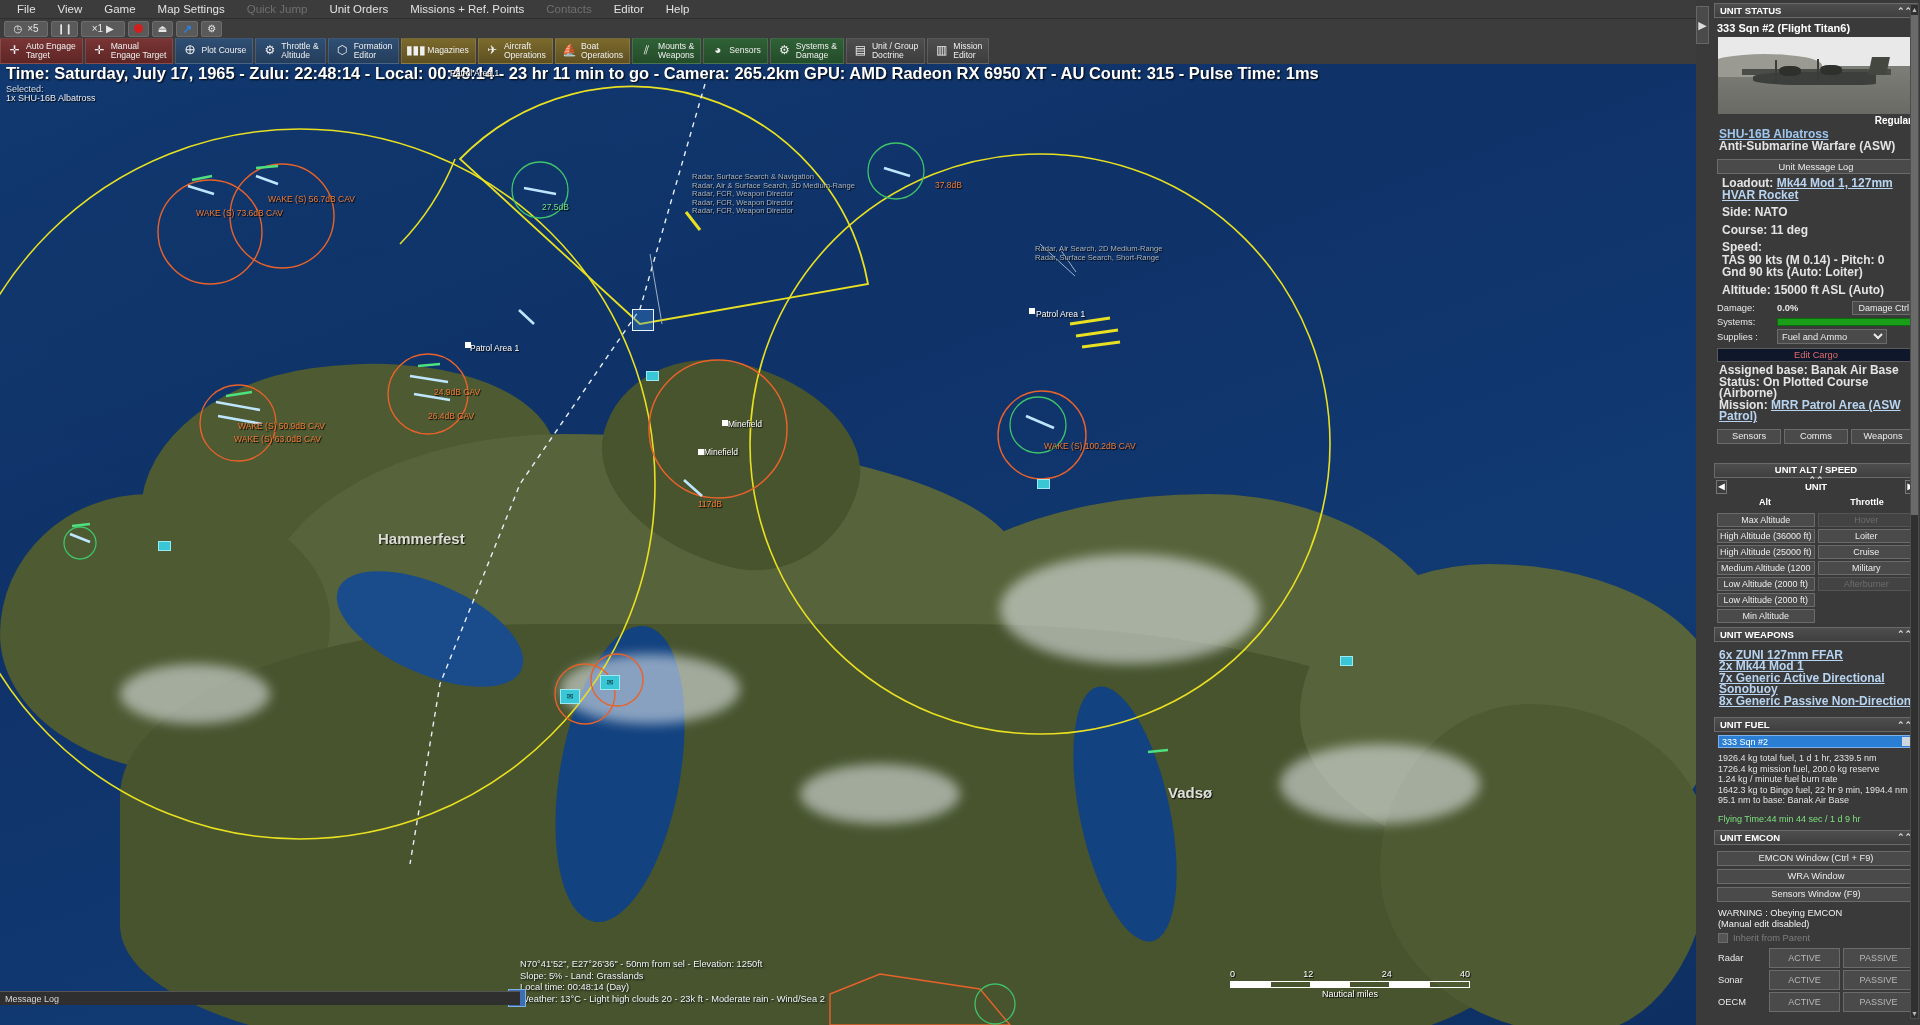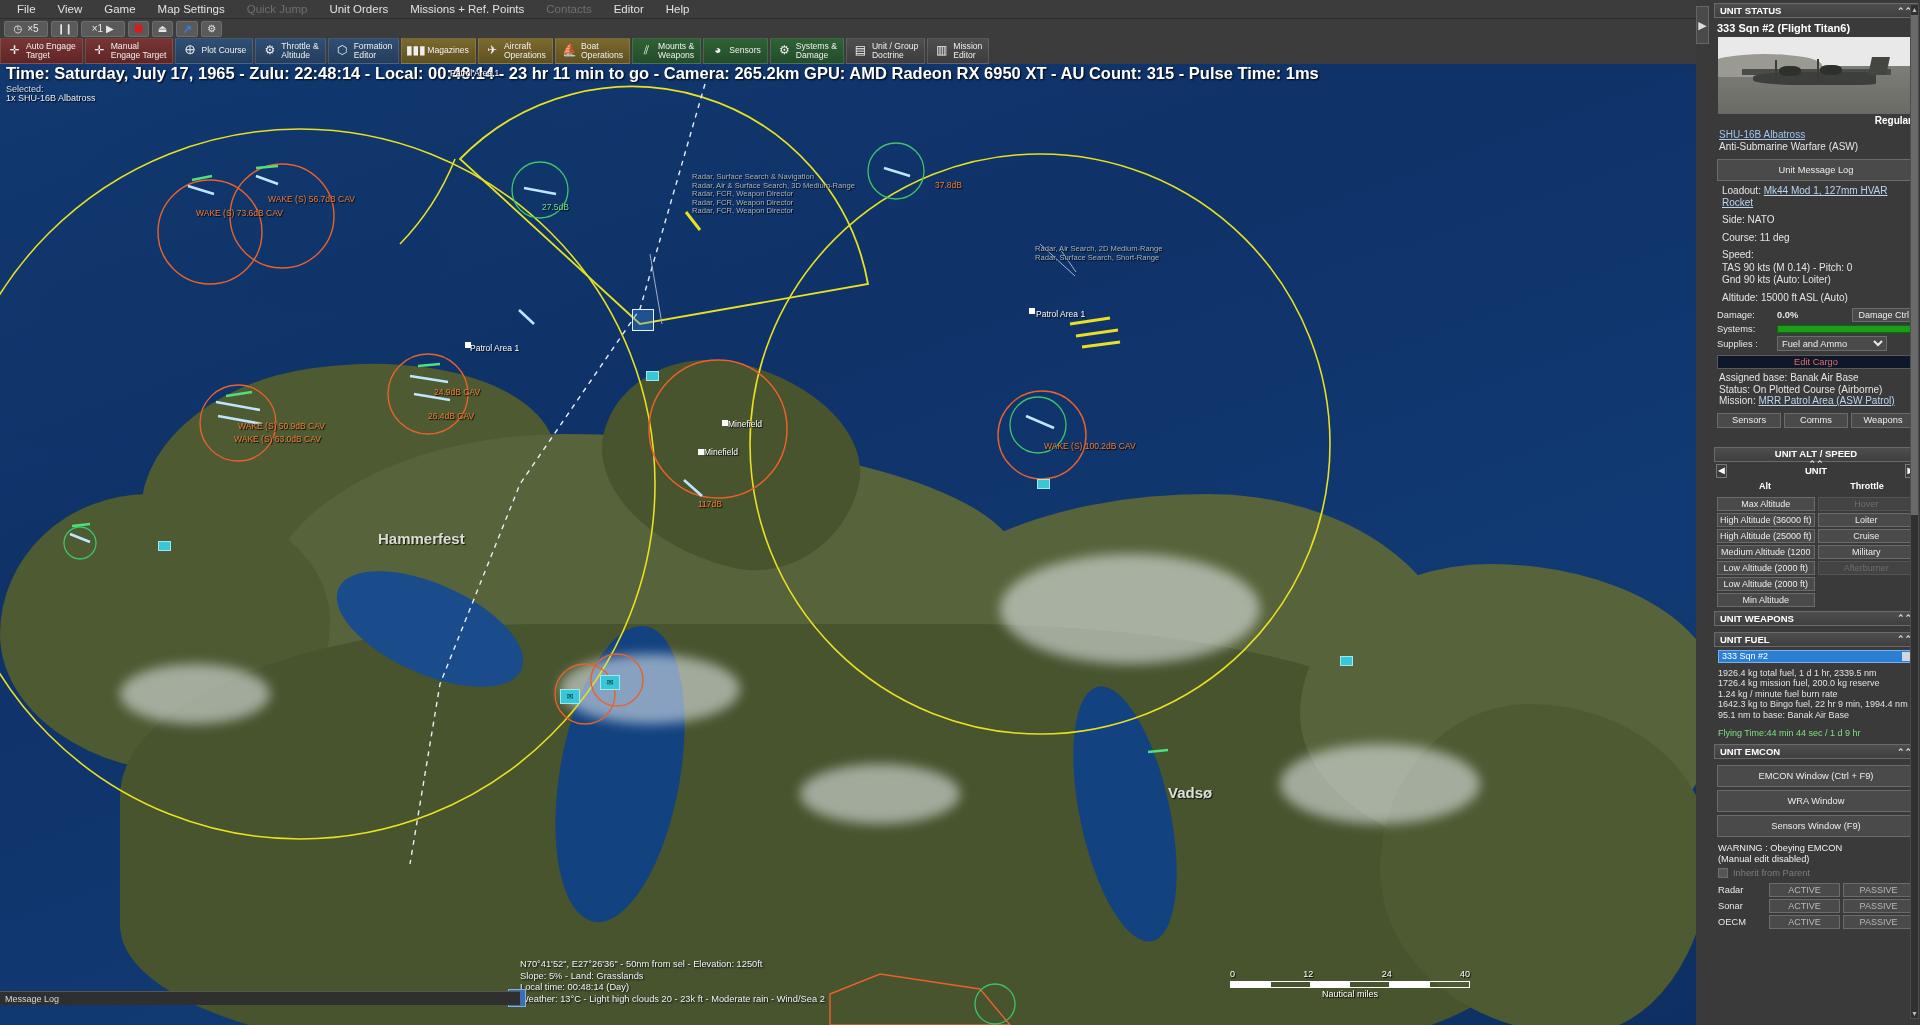--- a/index.html
+++ b/index.html
@@ -103,21 +103,21 @@
   #rscroll { position:absolute; right:1px; top:4px; width:9px; height:1015px; background:#303030;
     border:1px solid #4d4d4d; }
   #rscroll .thumb { position:absolute; left:0; top:0; width:7px; height:520px; background:#6a6a6a; }
   #rscroll .ar { position:absolute; left:0; width:7px; height:9px; color:#bbb; font-size:7px;
     text-align:center; line-height:9px; }
 
   .sect-hdr { height:15px; background:linear-gradient(#4e4e4e,#3f3f3f); border:1px solid #6a6a6a;
     display:flex; align-items:center; justify-content:space-between; padding:0 5px;
     font-size:9.5px; font-weight:bold; color:#fff; margin-bottom:2px; }
   .sect-hdr .chev { font-size:9px; color:#ddd; }
-  .sect-body { padding:2px 3px 4px 5px; font-size:10px; color:#e4e4e4; line-height:11.5px; }
+  .sect-body { padding:2px 3px 4px 5px; font-size:12px; color:#e4e4e4; line-height:11.5px;font-weight:bold; }
 
   .unitname { font-size:11px; font-weight:bold; color:#fff; padding:2px 0 3px 3px; }
   .photo { width:auto; margin:0 3px 0 4px; height:77px; position:relative; overflow:hidden;
     background:linear-gradient(#d8d8d8,#b4b4b4); }
   .photo .sky { position:absolute; left:0; top:0; right:0; height:38%; background:#e9e9e9; }
   .photo .ground { position:absolute; left:0; bottom:0; right:0; height:62%;
     background:linear-gradient(#7e7e78,#6a6a64); }
   .photo .hill { position:absolute; left:-5%; top:22%; width:58%; height:30%;
     background:#9a9a92; border-radius:50% 50% 0 0; }
   .photo .fuse { position:absolute; left:18%; top:46%; width:62%; height:16%;
@@ -129,21 +129,21 @@
     background:#2e302c; border-radius:40%; }
   .photo .eng2 { position:absolute; left:52%; top:37%; width:11%; height:13%;
     background:#2e302c; border-radius:40%; }
   .photo .prop1 { position:absolute; left:29%; top:30%; width:2px; height:28%; background:#3a3c38; }
   .photo .prop2 { position:absolute; left:50%; top:29%; width:2px; height:29%; background:#3a3c38; }
   .regular { text-align:right; font-size:10px; font-weight:bold; color:#fff; padding:1px 6px 2px 0; }
 
   .lnk { color:#9fc6ef; text-decoration:underline; }
   .lnk2 { color:#b9d4f0; text-decoration:underline; }
   .kv { padding:1px 0 0 3px; }
-  .pbtn { width:calc(100% - 6px); margin:3px 3px 3px 3px; height:22px; background:#4a4a4a;
+  .pbtn { width:calc(100% - 6px); margin:3px 3px 3px 3px; height:15px; background:#4a4a4a;
     border:1px solid #6b6b6b; color:#ececec; font-size:9.3px; display:flex;
     align-items:center; justify-content:center; }
   .pbtn.sm { height:14px; }
   .pbtn.red { color:#e06c6c; background:#0f172a; border-color:#5a5a5a; }
   .sysrow { display:flex; align-items:center; gap:4px; padding:1px 3px 1px 3px; }
   .sysrow .lab { width:56px; font-size:9.3px; }
   .greenbar { flex:1; height:8px; background:#1a9e1a; border:1px solid #0c6b0c; }
   .dmgval { font-weight:bold; font-size:9.3px; }
   .dmgbtn { margin-left:auto; background:#4a4a4a; border:1px solid #6b6b6b;
     font-size:9px; padding:1px 5px; color:#ececec; }
@@ -167,21 +167,21 @@
   .ab.blank { background:transparent; border:none; }
 
   .fuelsel { margin:3px 4px; height:13px; background:#2a7fd4; border:1px solid #7fb0e8;
     color:#fff; font-size:9px; display:flex; align-items:center; padding-left:3px; position:relative; }
   .fuelsel .dd { position:absolute; right:1px; top:1px; width:10px; height:9px; background:#cfd6dd; }
   .fueltxt { padding:2px 4px; font-size:9px; line-height:10.5px; color:#e2e2e2; }
   .flytime { color:#7de07d; font-size:9px; padding:6px 4px 2px; }
 
   .emrow { display:flex; align-items:center; padding:1px 4px; gap:3px; }
   .emrow .nm { width:48px; font-size:9.3px; }
-  .emrow .eb { flex:1; height:14px; background:#4a4a4a; border:1px solid #6b6b6b;
+  .emrow .eb { flex:1; height:20px; background:#4a4a4a; border:1px solid #6b6b6b;
     font-size:9px; display:flex; align-items:center; justify-content:center; color:#b8b8b8; }
   .warn { color:#f2f2f2; font-size:9.3px; padding:3px 4px 1px; line-height:11px; }
   .inherit { display:flex; align-items:center; gap:5px; padding:2px 4px 4px; color:#7d7d7d; font-size:9.3px; }
   .inherit .box { width:10px; height:10px; background:#555; border:1px solid #6d6d6d; }
 </style>
 </head>
 <body>
 
 <div id="menubar">
   <span class="mi">File</span>
@@ -565,20 +565,26 @@
         <div class="ab dis">Afterburner</div>
         <div class="ab blank"></div>
         <div class="ab blank"></div>
       </div>
     </div>
 
     <div class="sect-hdr" style="margin-top:4px;">
       <span>UNIT WEAPONS</span>
       <span class="chev">⌃⌃</span>
     </div>
+    <div class="sect-body" style="padding-top:6px;">
+      <div><a class="lnk2">6x ZUNI 127mm FFAR</a></div>
+      <div><a class="lnk2">2x Mk44 Mod 1</a></div>
+      <div><a class="lnk2">7x Generic Active Directional Sonobuoy</a></div>
+      <div style="white-space:nowrap;overflow:hidden;"><a class="lnk2">8x Generic Passive Non-Directional Sonobu</a></div>
+    </div>
 
     <div class="sect-hdr" style="margin-top:6px;">
       <span>UNIT FUEL</span>
       <span class="chev">⌃⌃</span>
     </div>
     <div class="fuelsel">
       <span>333 Sqn #2</span>
       <span class="dd"></span>
     </div>
     <div class="fueltxt">

